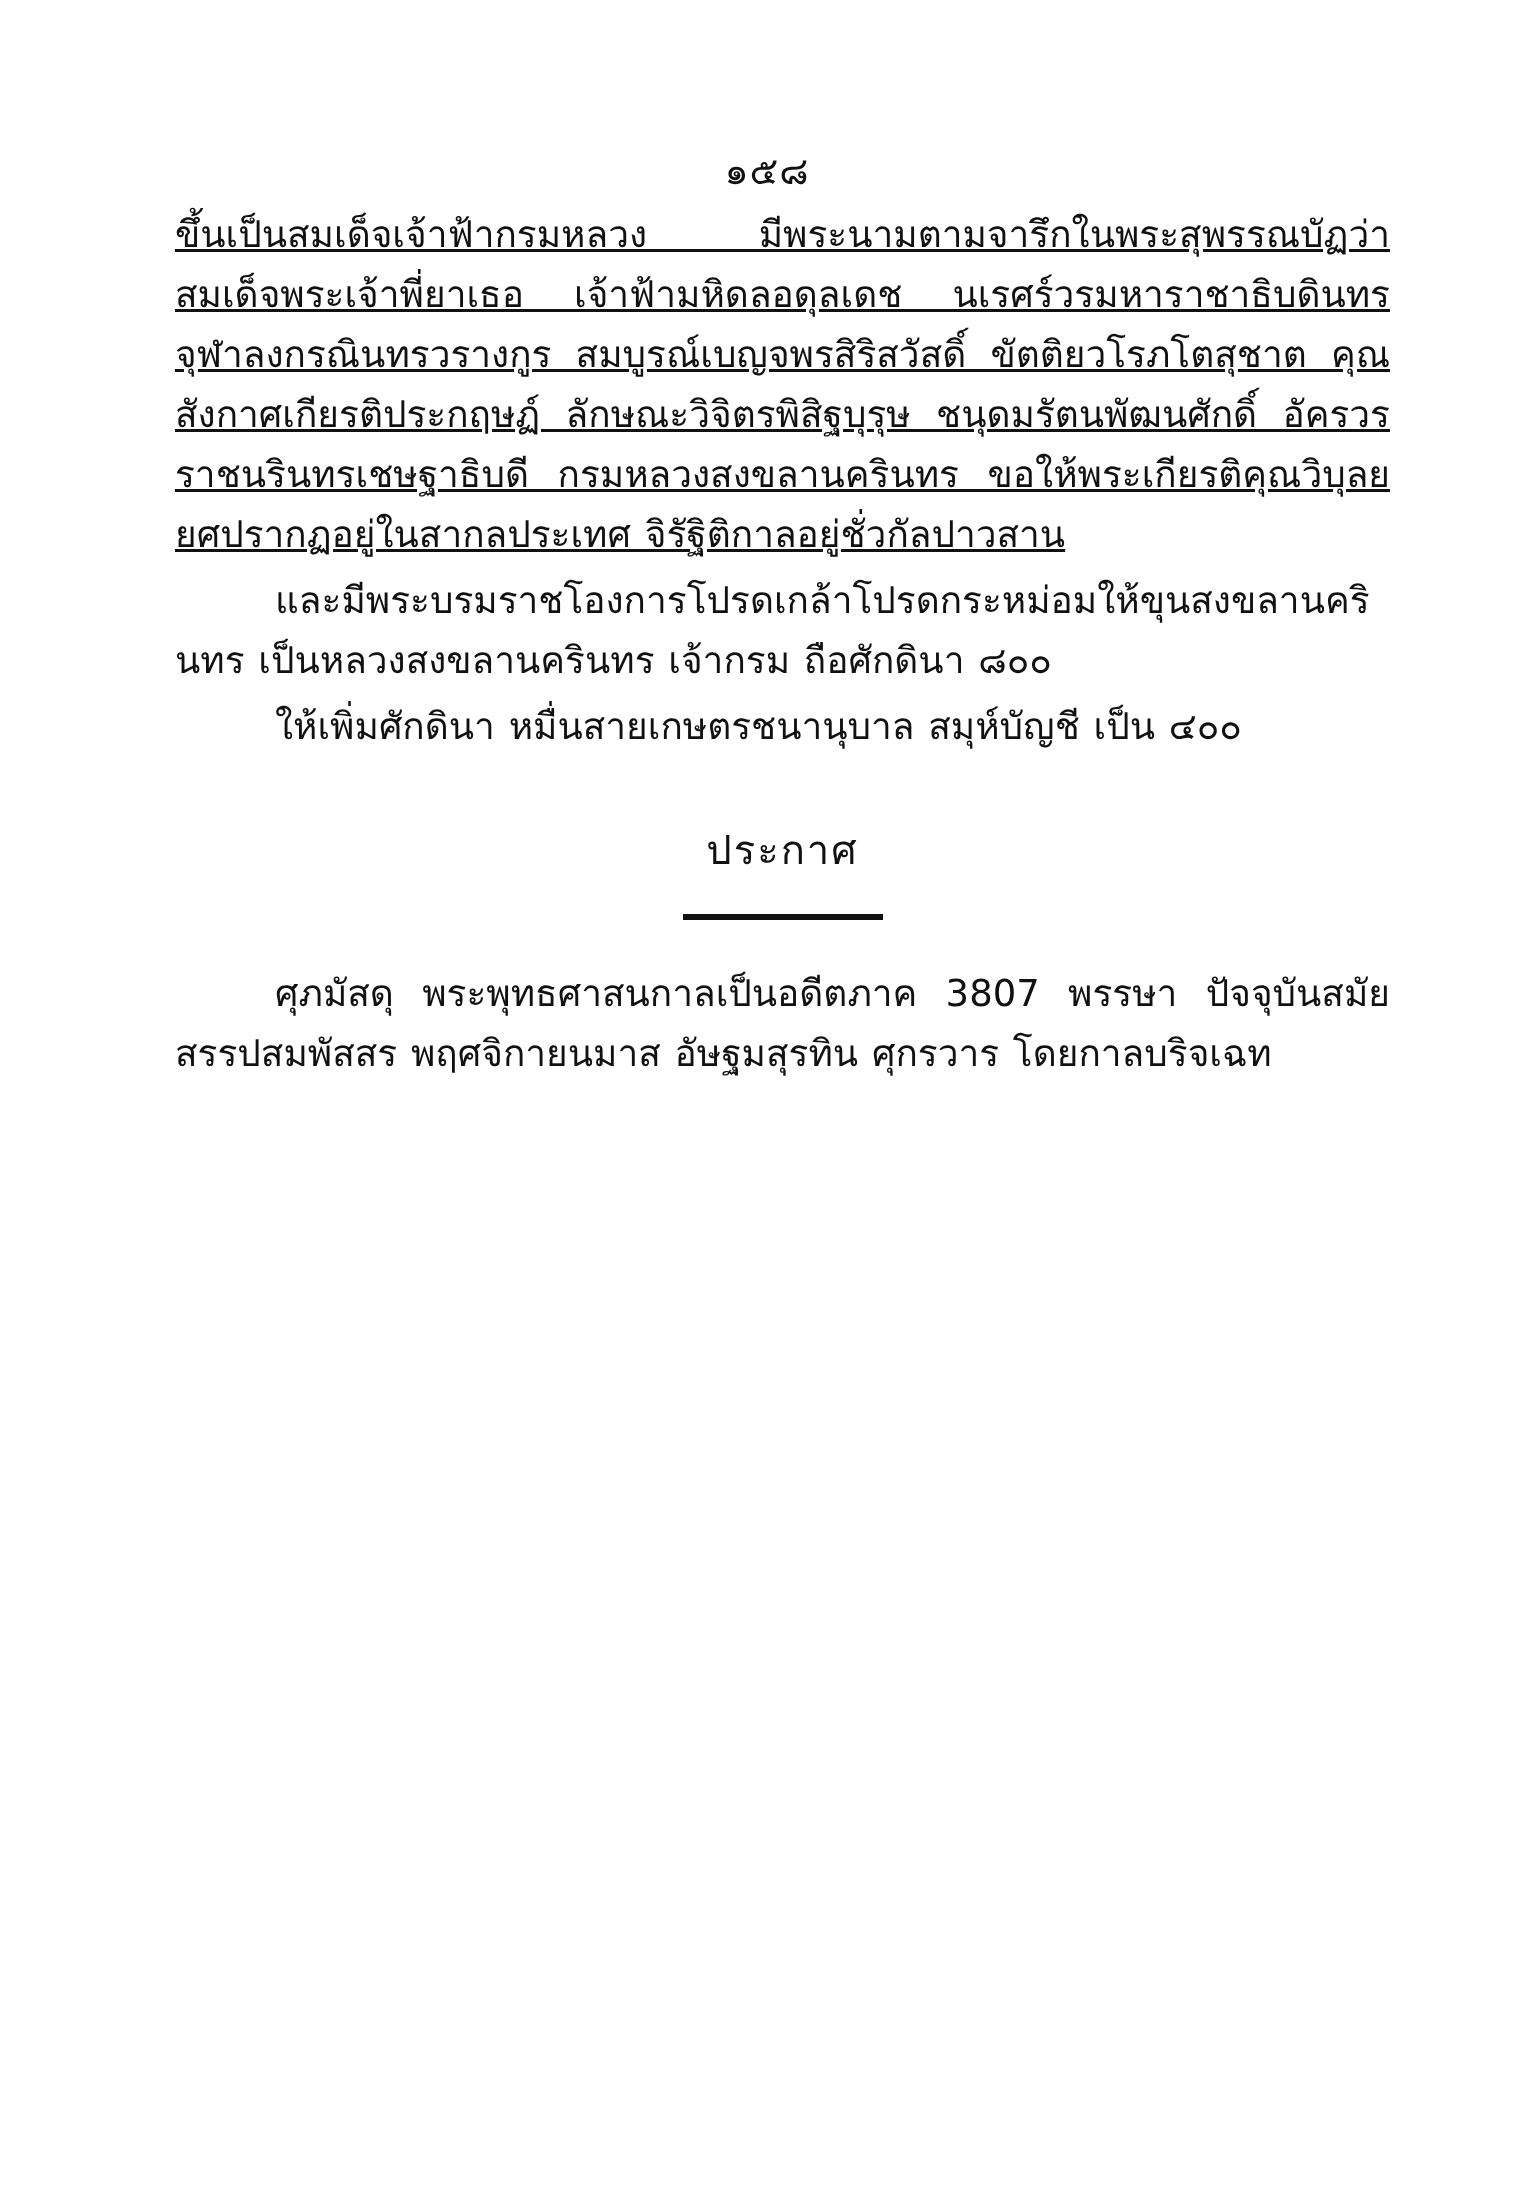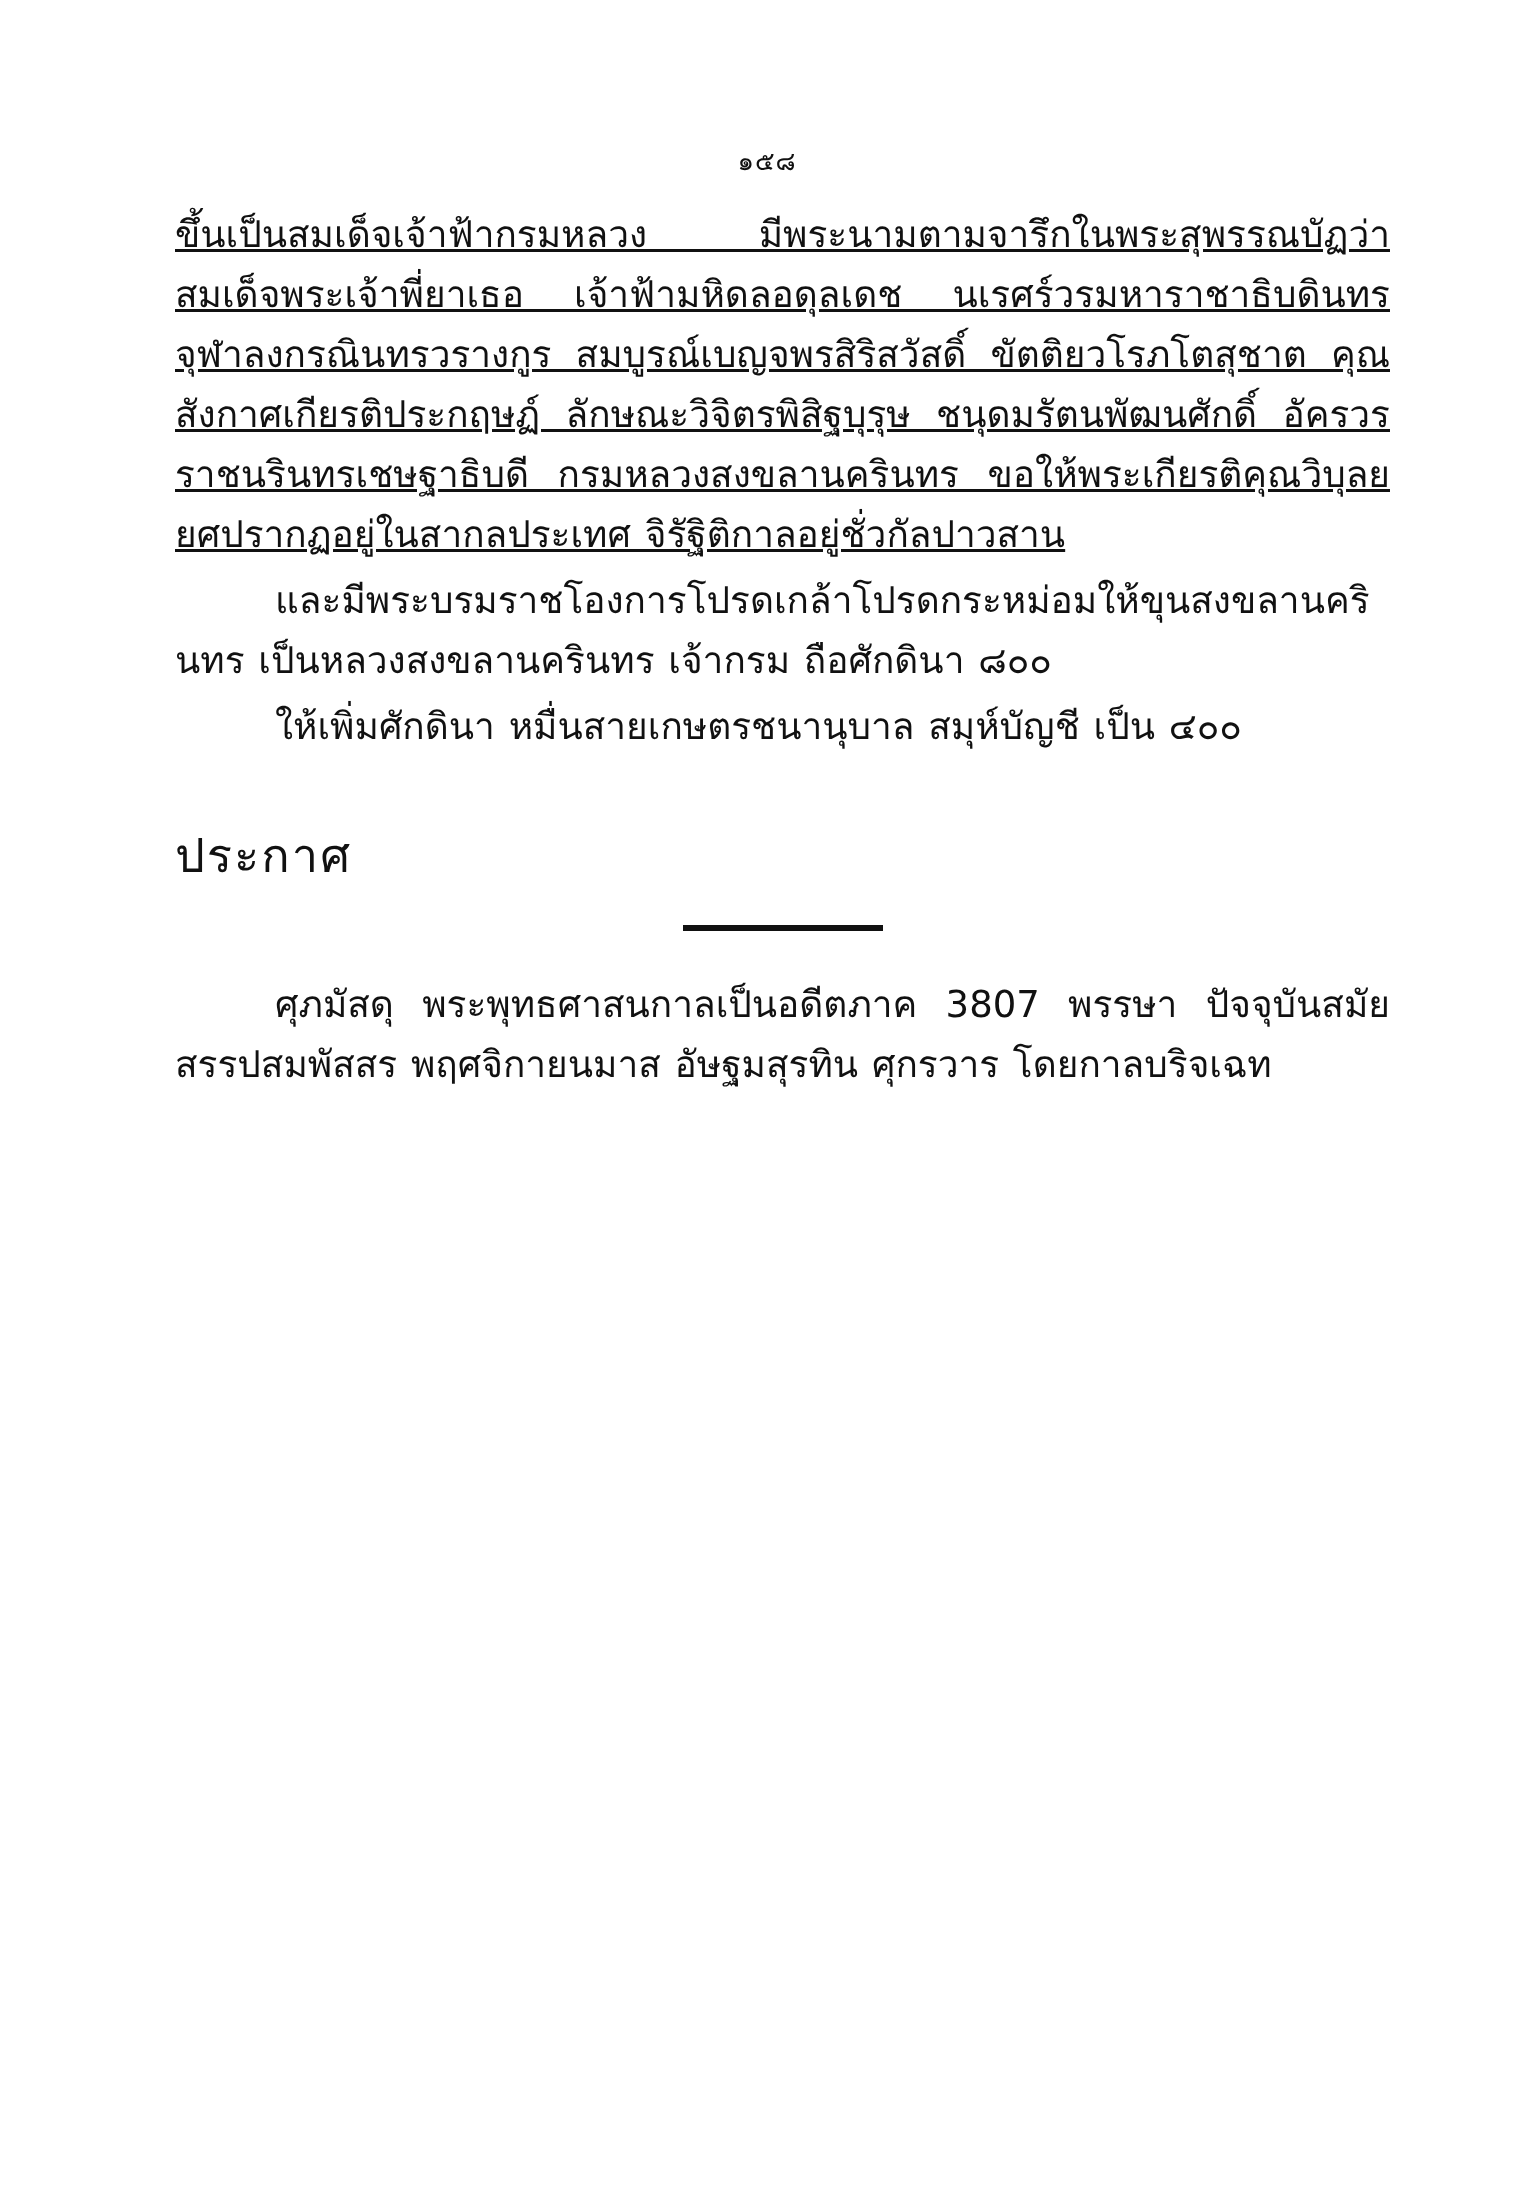--- a/index.html
+++ b/index.html
@@ -21,21 +21,21 @@
     height: 2209px;
     box-sizing: border-box;
     padding: 0;
   }
   .page-number {
     position: absolute;
     top: 140px;
     left: 0;
     width: 1534px;
     text-align: center;
-    font-size: 26px;
+    font-size: 38px;
     letter-spacing: 1px;
     font-family: "DejaVu Sans", sans-serif;
   }
   .content {
     position: absolute;
     top: 205px;
     left: 175px;
     width: 1215px;
   }
   .para {
@@ -47,21 +47,22 @@
     word-spacing: 2px;
   }
   .para.no-indent {
     text-indent: 0;
     text-decoration: underline;
   }
   .para.indent {
     text-indent: 100px;
   }
   .heading {
-    font-size: 47px;
+    font-size: 40px;
+    text-align: center;
     margin: 62px 0 0 0;
     letter-spacing: 2px;
   }
   .rule {
     width: 200px;
     height: 6px;
     background: #111111;
     margin: 32px auto 44px auto;
   }
 </style>

